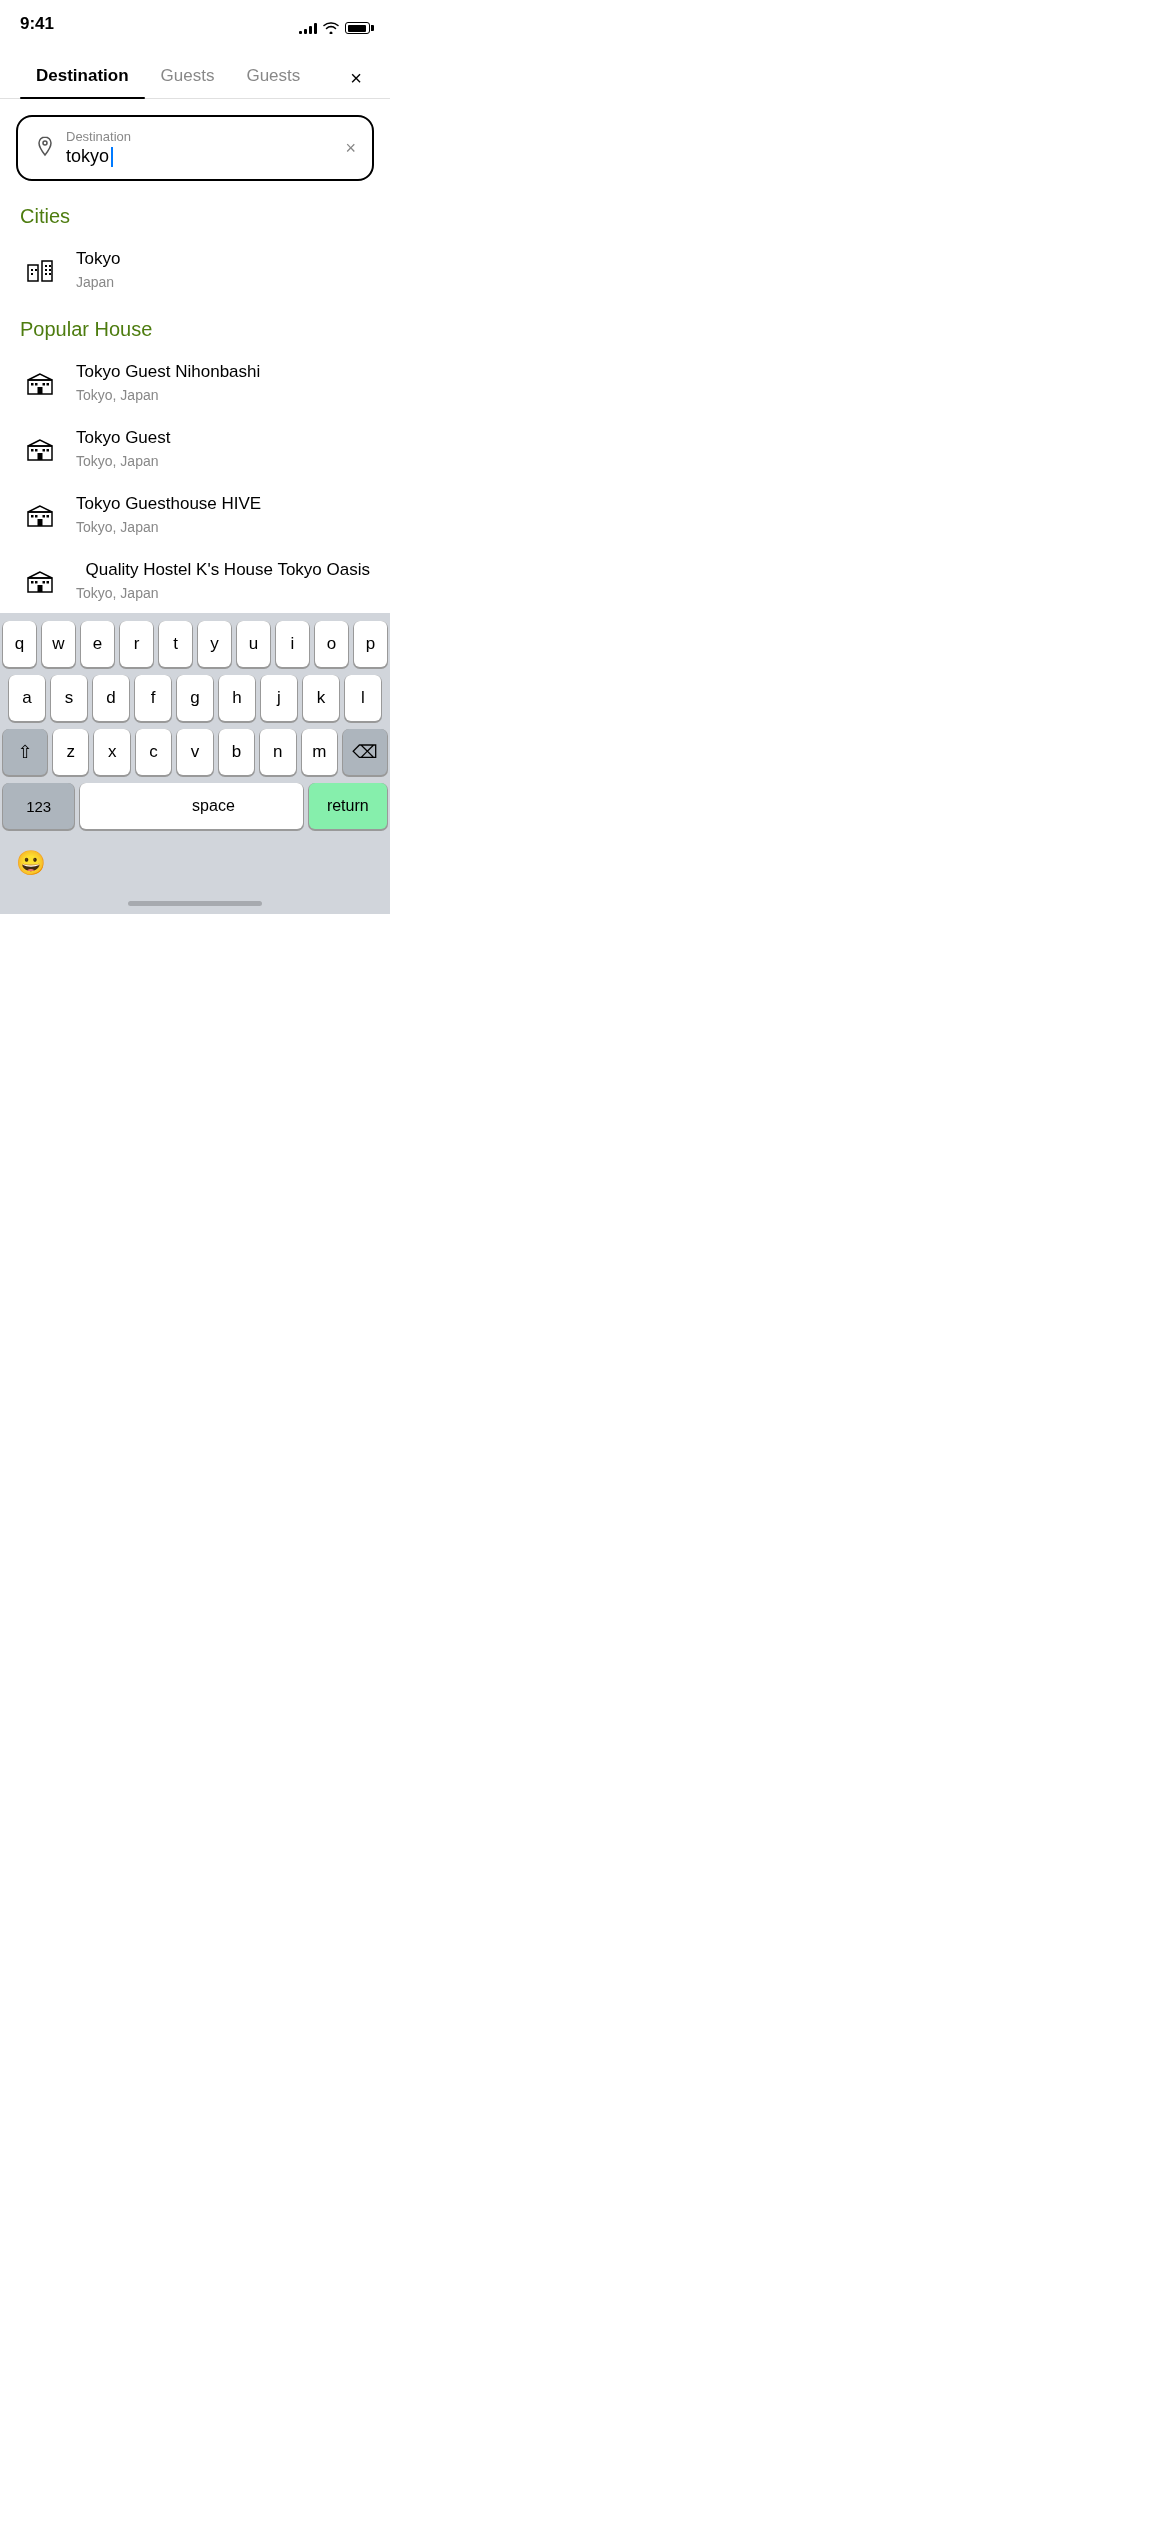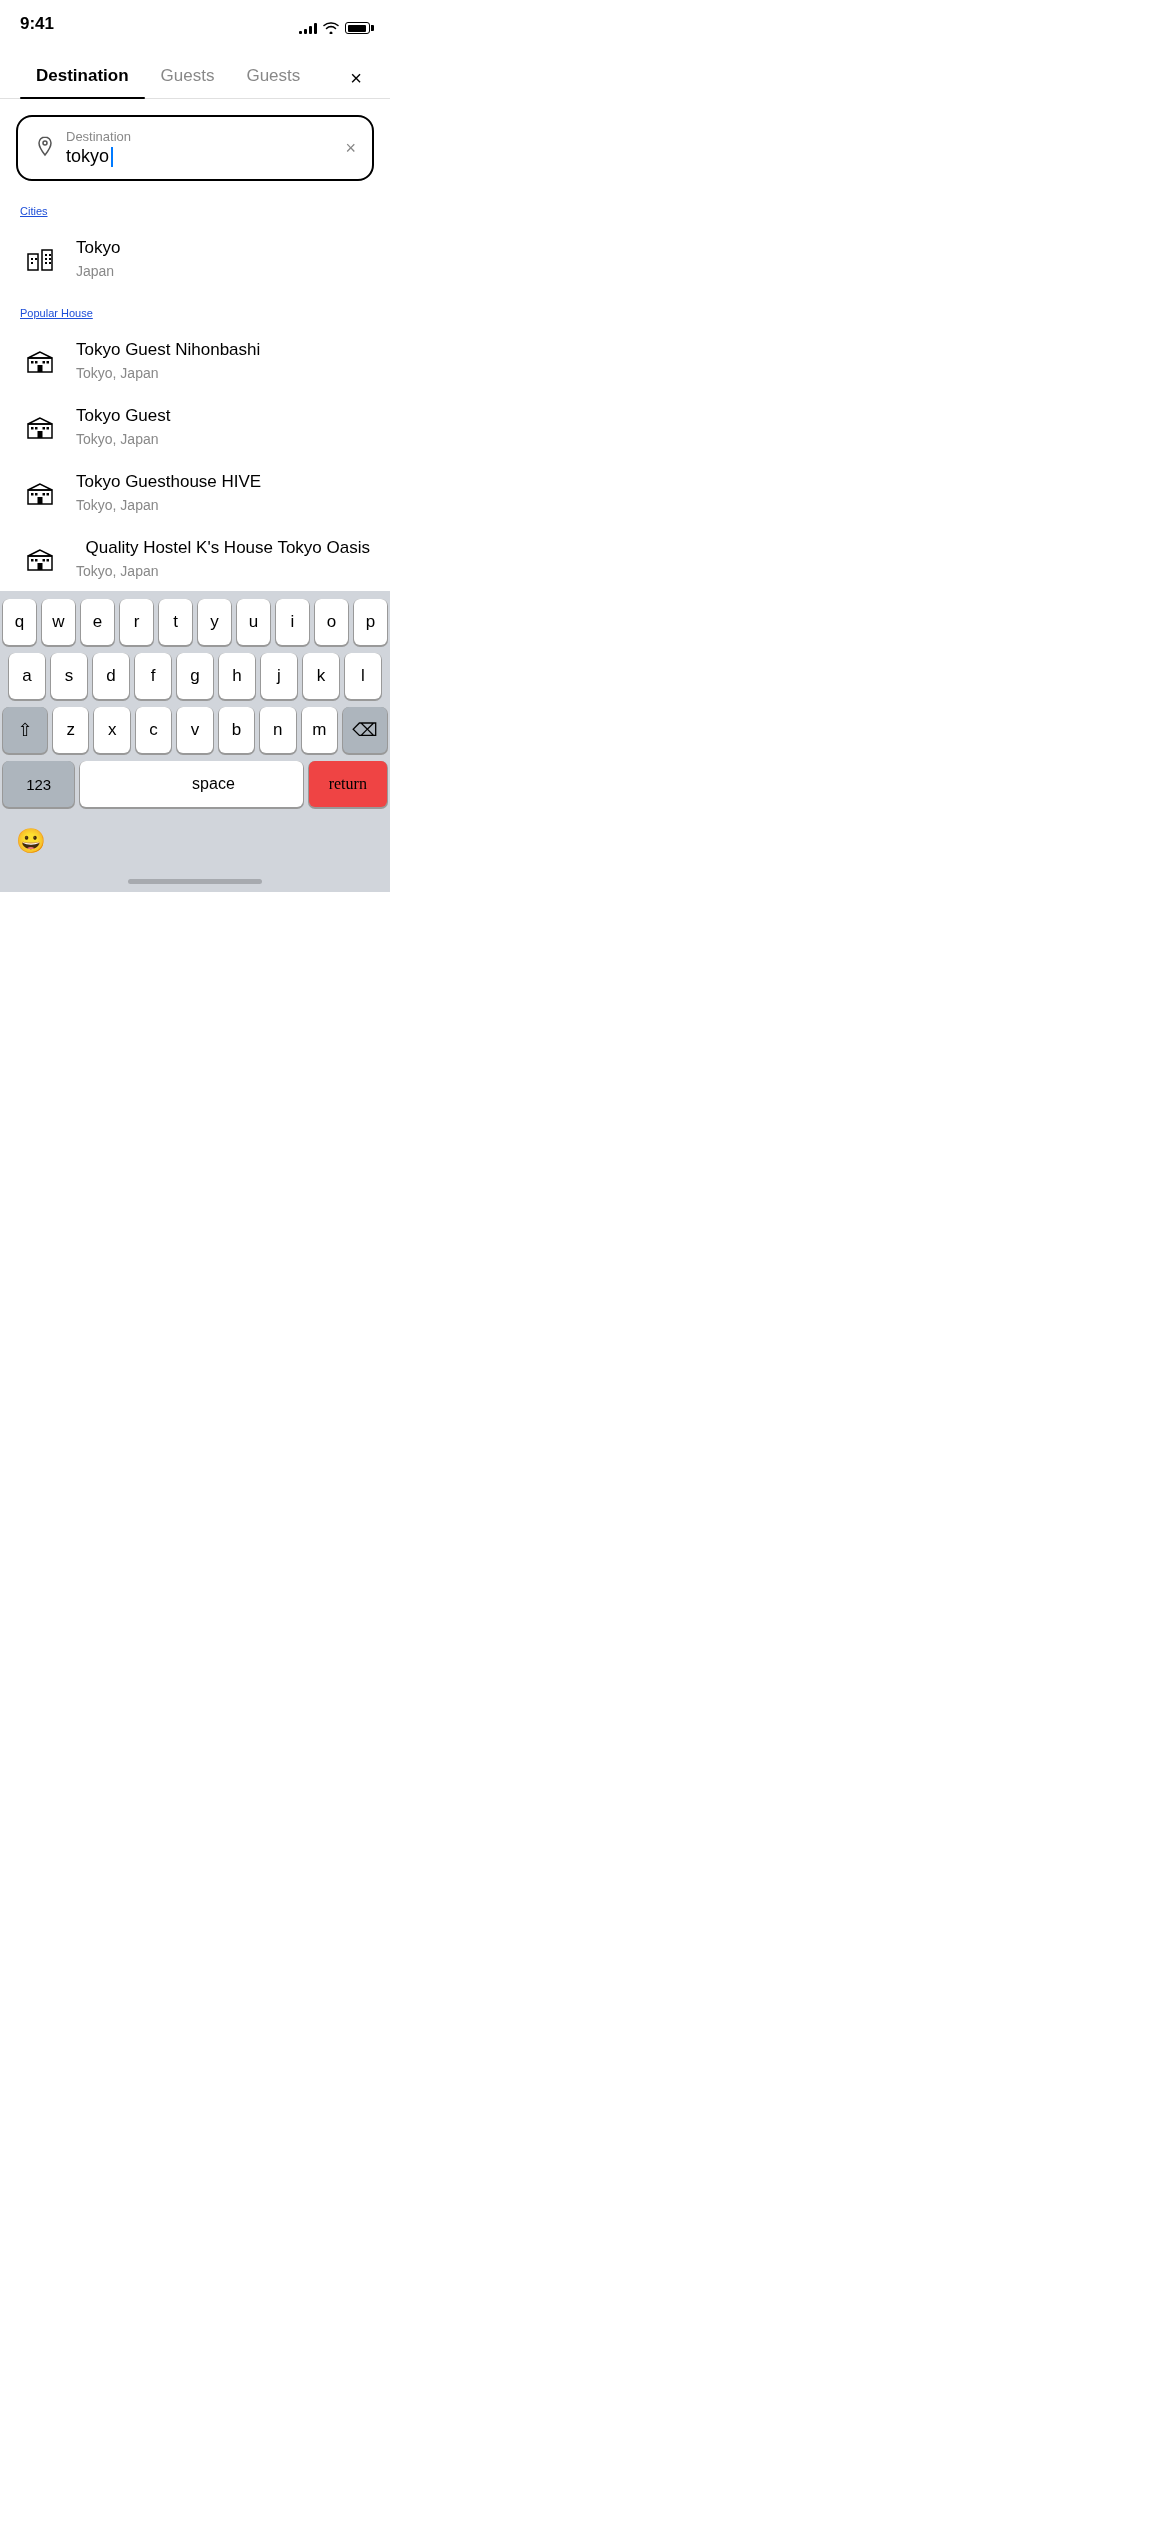--- a/index.html
+++ b/index.html
@@ -154,25 +154,24 @@
     }
     .clear-btn {
       margin-left: auto;
       font-size: 18px;
       color: #888;
       cursor: pointer;
     }
 
     
     .section-header {
-      font-size: 11px;
-      color: #1d4ed8;
+      font-size: 20px;
+      color: #4d7c0f;
       font-weight: 400;
       padding: 16px 20px 8px;
-      text-decoration: underline;
     }
 
     
     .list-item {
       display: flex;
       align-items: center;
       padding: 12px 20px;
       gap: 16px;
       cursor: pointer;
     }
@@ -233,25 +232,24 @@
       user-select: none;
     }
     .key.space-key {
       background: #fff;
       font-size: 16px;
       max-width: none;
       flex: 5;
       padding-left: 44px;
     }
     .key.return-key {
-      background: #ef4444;
+      background: #86efac;
       font-size: 16px;
       max-width: none;
       flex: 2.2;
-      font-family: Liberation Serif, serif;
     }
     .key.nums-key {
       background: #adb5bd;
       font-size: 15px;
       max-width: none;
       flex: 2;
     }
     .key.delete-key {
       background: #adb5bd;
       font-size: 18px;

